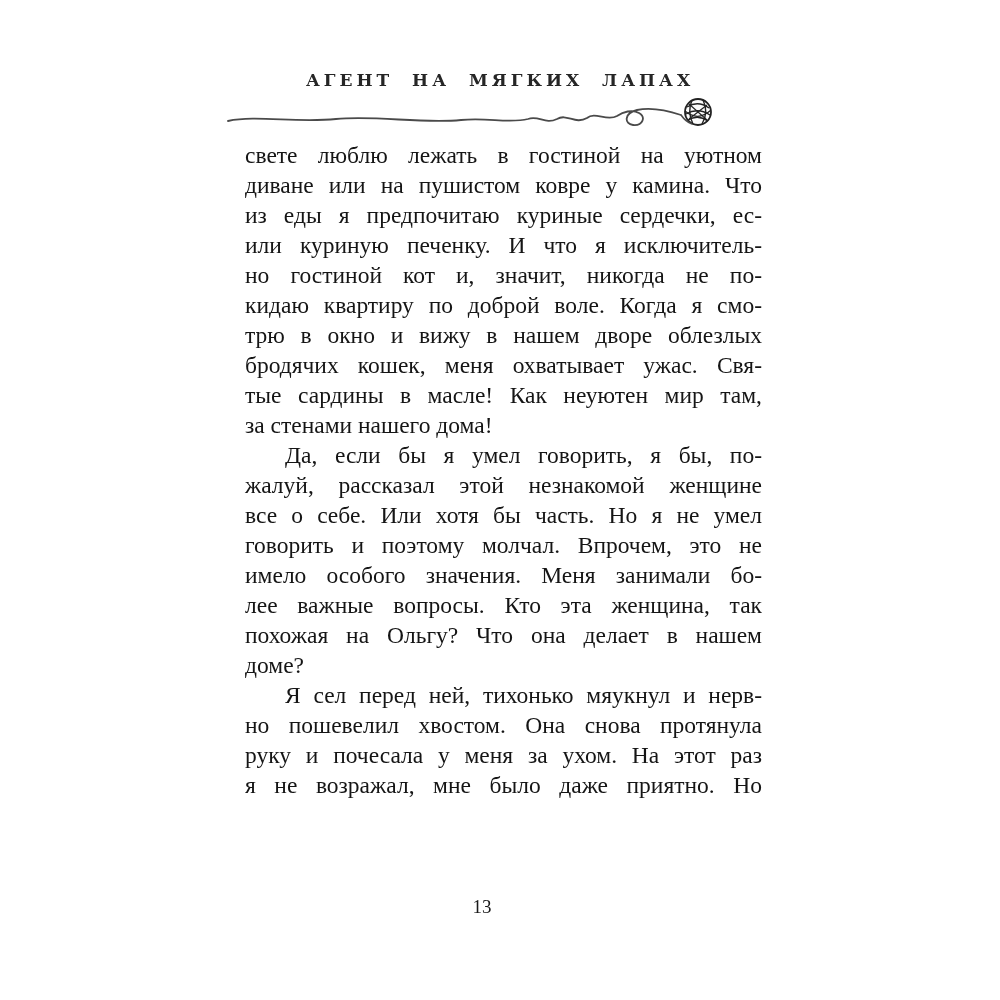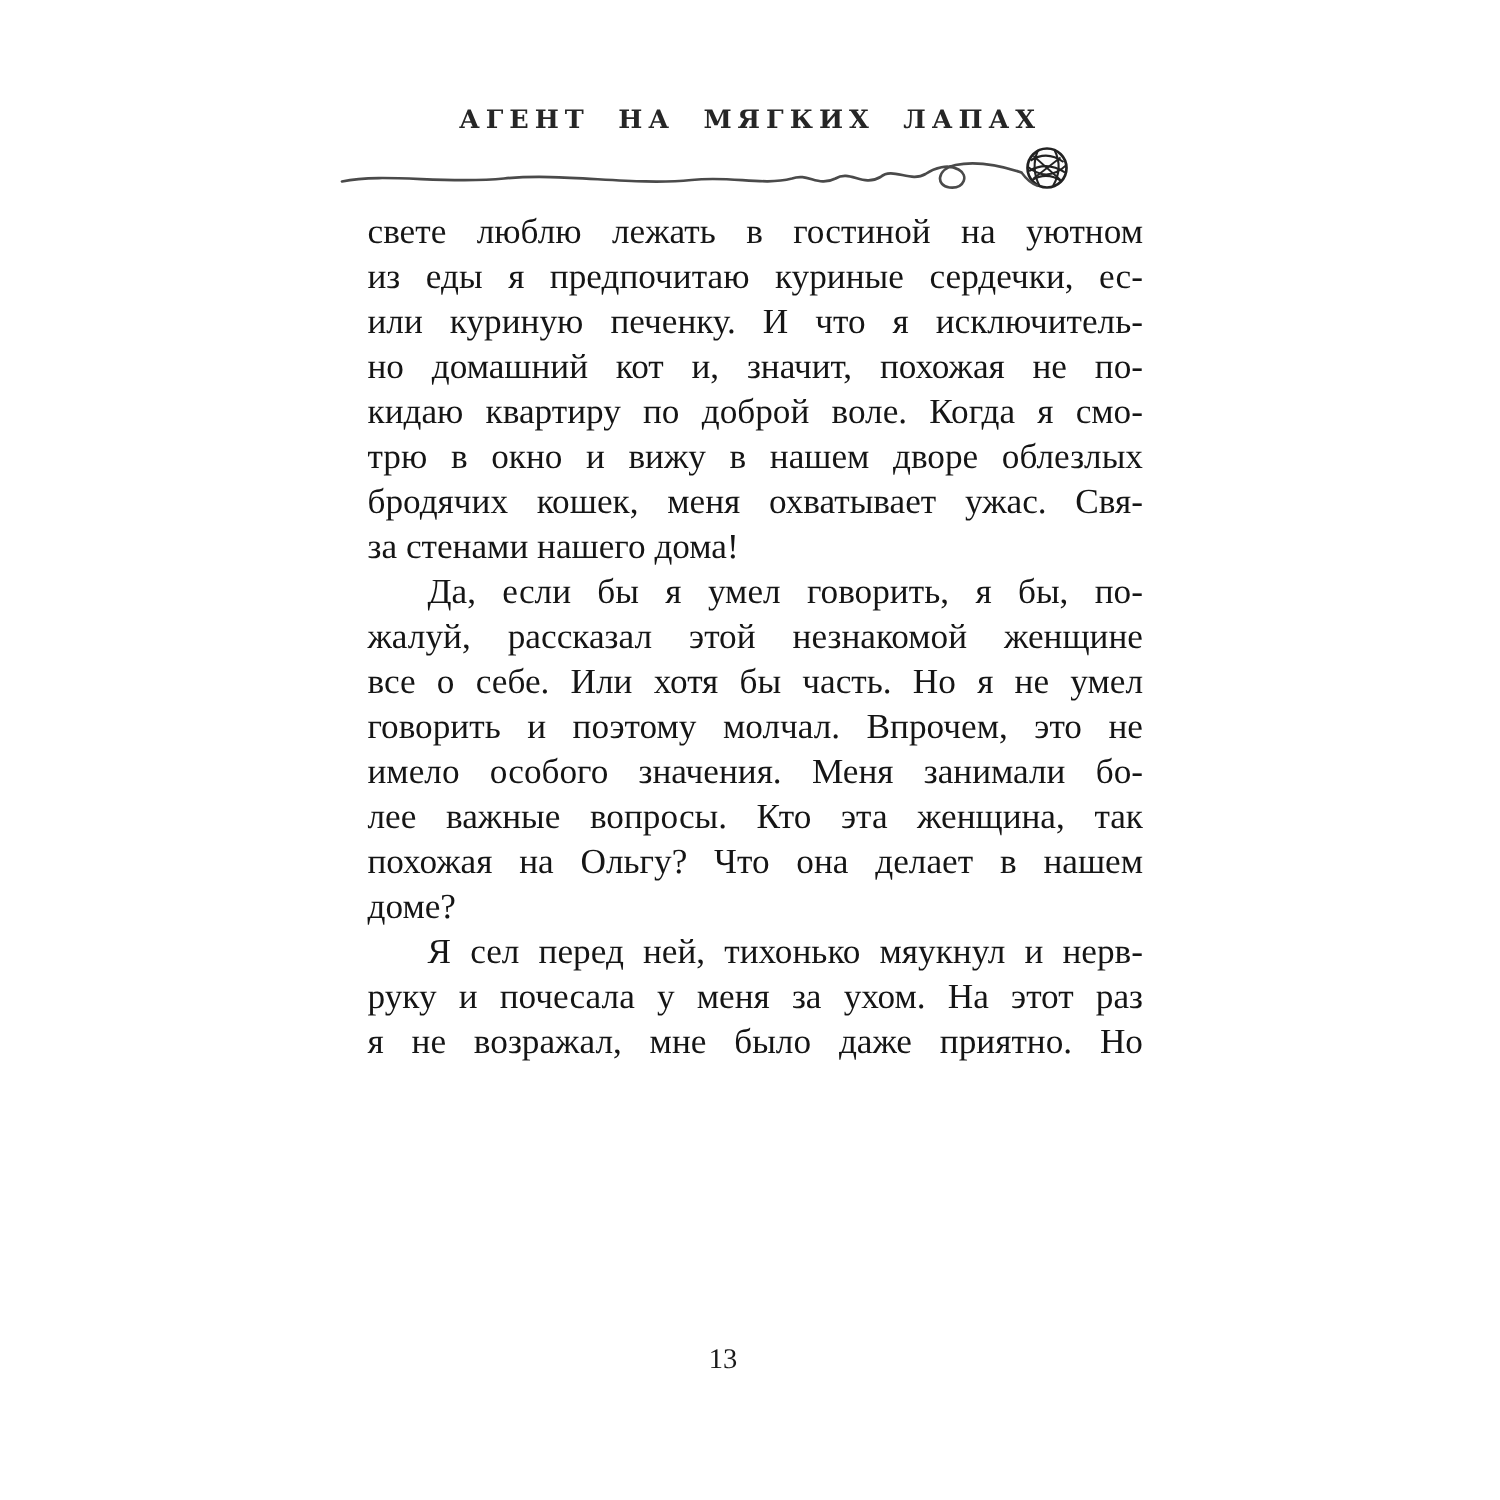--- a/index.html
+++ b/index.html
@@ -80,35 +80,38 @@
       <path d="M477,6 Q483,18 476,30" stroke="#222" stroke-width="1.4"></path>
       <path d="M463,10 L481,26" stroke="#222" stroke-width="1.2"></path>
       <path d="M481,11 L463,25" stroke="#222" stroke-width="1.2"></path>
       <path d="M459,17 Q472,28 485,16" stroke="#222" stroke-width="1.2"></path>
       <path d="M455,21 Q460,28 466,30" stroke="#4a4a4a" stroke-width="1.6"></path>
     </g>
   </svg>
 
   <div class="text-column">
     <div class="line">свете люблю лежать в гостиной на уютном</div>
+    <div class="line">диване или на пушистом ковре у камина. Что</div>
     <div class="line">из еды я предпочитаю куриные сердечки, ес-</div>
     <div class="line">или куриную печенку. И что я исключитель-</div>
-    <div class="line">но домашний кот и, значит, похожая не по-</div>
+    <div class="line">но гостиной кот и, значит, никогда не по-</div>
     <div class="line">кидаю квартиру по доброй воле. Когда я смо-</div>
     <div class="line">трю в окно и вижу в нашем дворе облезлых</div>
     <div class="line">бродячих кошек, меня охватывает ужас. Свя-</div>
+    <div class="line">тые сардины в масле! Как неуютен мир там,</div>
     <div class="line e">за стенами нашего дома!</div>
     <div class="line i">Да, если бы я умел говорить, я бы, по-</div>
     <div class="line">жалуй, рассказал этой незнакомой женщине</div>
     <div class="line">все о себе. Или хотя бы часть. Но я не умел</div>
     <div class="line">говорить и поэтому молчал. Впрочем, это не</div>
     <div class="line">имело особого значения. Меня занимали бо-</div>
     <div class="line">лее важные вопросы. Кто эта женщина, так</div>
     <div class="line">похожая на Ольгу? Что она делает в нашем</div>
     <div class="line e">доме?</div>
     <div class="line i">Я сел перед ней, тихонько мяукнул и нерв-</div>
+    <div class="line">но пошевелил хвостом. Она снова протянула</div>
     <div class="line">руку и почесала у меня за ухом. На этот раз</div>
     <div class="line">я не возражал, мне было даже приятно. Но</div>
   </div>
 
   <div class="page-number">13</div>
 
 </div>
 
 </body></html>

